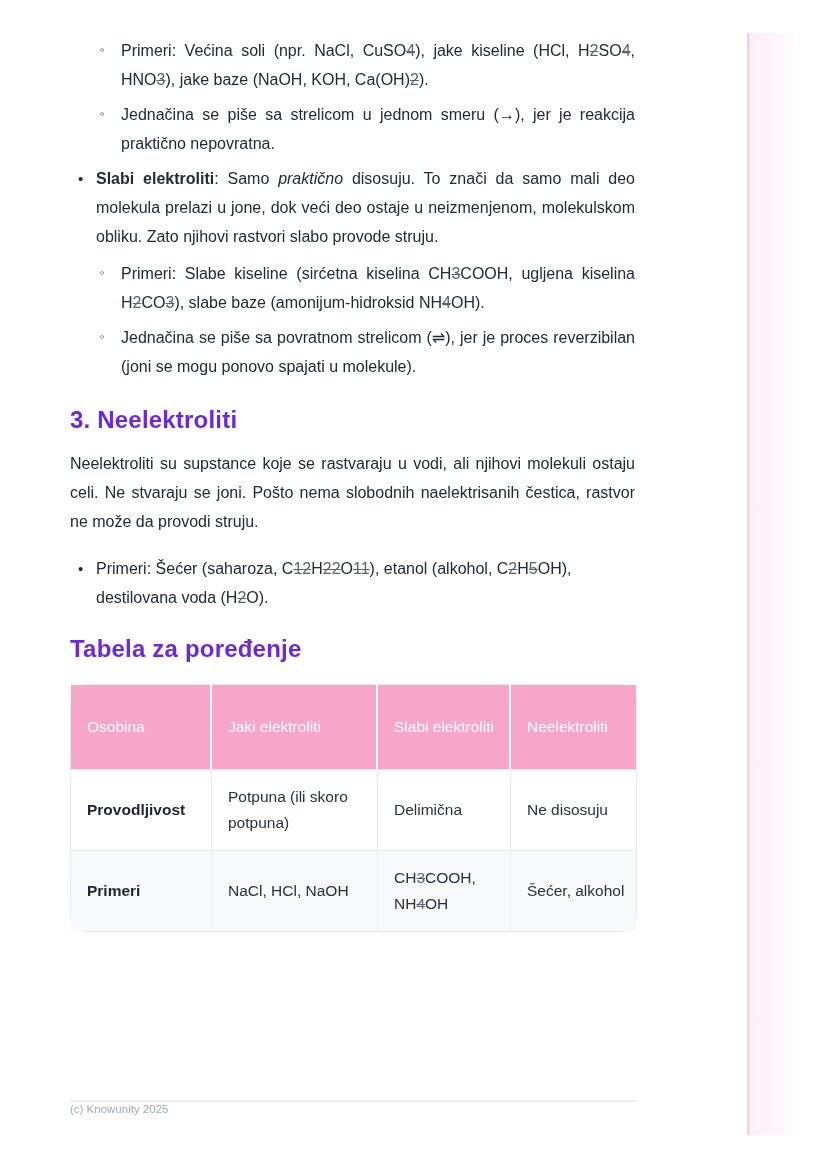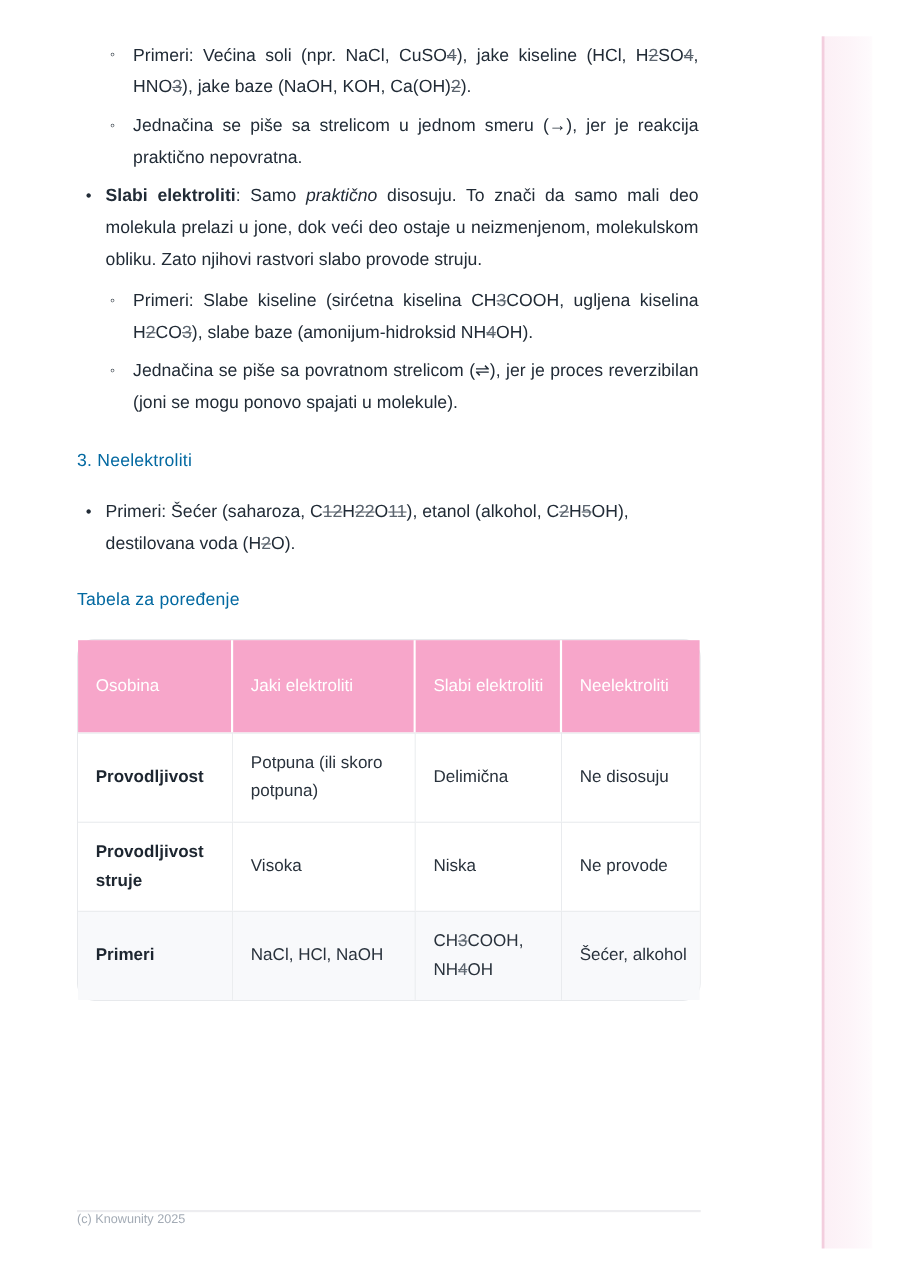--- a/index.html
+++ b/index.html
@@ -32,22 +32,22 @@
   .marker{flex:none;color:#212b36;}
   .marker.circle{width:21px;font-size:13px;line-height:29px;transform:translateY(-1px);}
   .marker.disc{width:18px;font-size:15px;line-height:29px;}
   .main-item{margin-left:8px;margin-top:4px;}
 
   .seg-b{font-weight:700;}
   .seg-i{font-style:italic;}
   .seg-st{text-decoration:line-through;color:#5b646e;text-decoration-thickness:1px;}
 
   .pink-heading{
-    margin:26px 0 0 0;font-size:16px;line-height:26px;font-weight:400;
-    color:#0369a1;letter-spacing:.2px;
+    margin:26px 0 0 0;font-size:24px;line-height:26px;font-weight:700;
+    color:#6d28d9;letter-spacing:.2px;
   }
   .paragraph{margin:16px 0 0 0;}
   .single-bullet{margin-top:18px;}
   .tabela-heading{margin-top:24px;}
 
   table.compare{
     width:565px;margin-top:22px;table-layout:fixed;
     border-collapse:separate;border-spacing:0;
     border:1px solid #e7e9ec;border-radius:16px;
     font-size:15.5px;line-height:26px;color:#29323c;
@@ -108,20 +108,21 @@
         <p class="justify"><span>Primeri: Slabe kiseline (sirćetna kiselina CH</span><span class="seg-st">3</span><span>COOH, ugljena kiselina H</span><span class="seg-st">2</span><span>CO</span><span class="seg-st">3</span><span>), slabe baze (amonijum-hidroksid NH</span><span class="seg-st">4</span><span>OH).</span></p>
       </div>
       <div class="item">
         <span class="marker circle">◦</span>
         <p class="justify"><span>Jednačina se piše sa povratnom strelicom (⇌), jer je proces reverzibilan (joni se mogu ponovo spajati u molekule).</span></p>
       </div>
     </div>
 
     <h2 class="pink-heading">3. Neelektroliti</h2>
 
+    <p class="paragraph justify"><span>Neelektroliti su supstance koje se rastvaraju u vodi, ali njihovi molekuli ostaju celi. Ne stvaraju se joni. Pošto nema slobodnih naelektrisanih čestica, rastvor ne može da provodi struju.</span></p>
 
     <div class="item main-item single-bullet">
       <span class="marker disc">•</span>
       <p><span>Primeri: Šećer (saharoza, C</span><span class="seg-st">12</span><span>H</span><span class="seg-st">22</span><span>O</span><span class="seg-st">11</span><span>), etanol (alkohol, C</span><span class="seg-st">2</span><span>H</span><span class="seg-st">5</span><span>OH), destilovana voda (H</span><span class="seg-st">2</span><span>O).</span></p>
     </div>
 
     <h2 class="pink-heading tabela-heading">Tabela za poređenje</h2>
 
     <table class="compare">
       <colgroup>
@@ -138,26 +139,20 @@
           <th>Neelektroliti</th>
         </tr>
       </thead>
       <tbody>
         <tr>
           <td class="rowlabel">Provodljivost</td>
           <td><span>Potpuna (ili skoro potpuna)</span></td>
           <td><span>Delimična</span></td>
           <td><span>Ne disosuju</span></td>
         </tr>
-        <tr>
-          <td class="rowlabel">Provodljivost struje</td>
-          <td><span>Visoka</span></td>
-          <td><span>Niska</span></td>
-          <td><span>Ne provode</span></td>
-        </tr>
         <tr class="alt">
           <td class="rowlabel">Primeri</td>
           <td><span>NaCl, HCl, NaOH</span></td>
           <td><span>CH</span><span class="seg-st">3</span><span>COOH, NH</span><span class="seg-st">4</span><span>OH</span></td>
           <td><span>Šećer, alkohol</span></td>
         </tr>
       </tbody>
     </table>
 
   </div>

